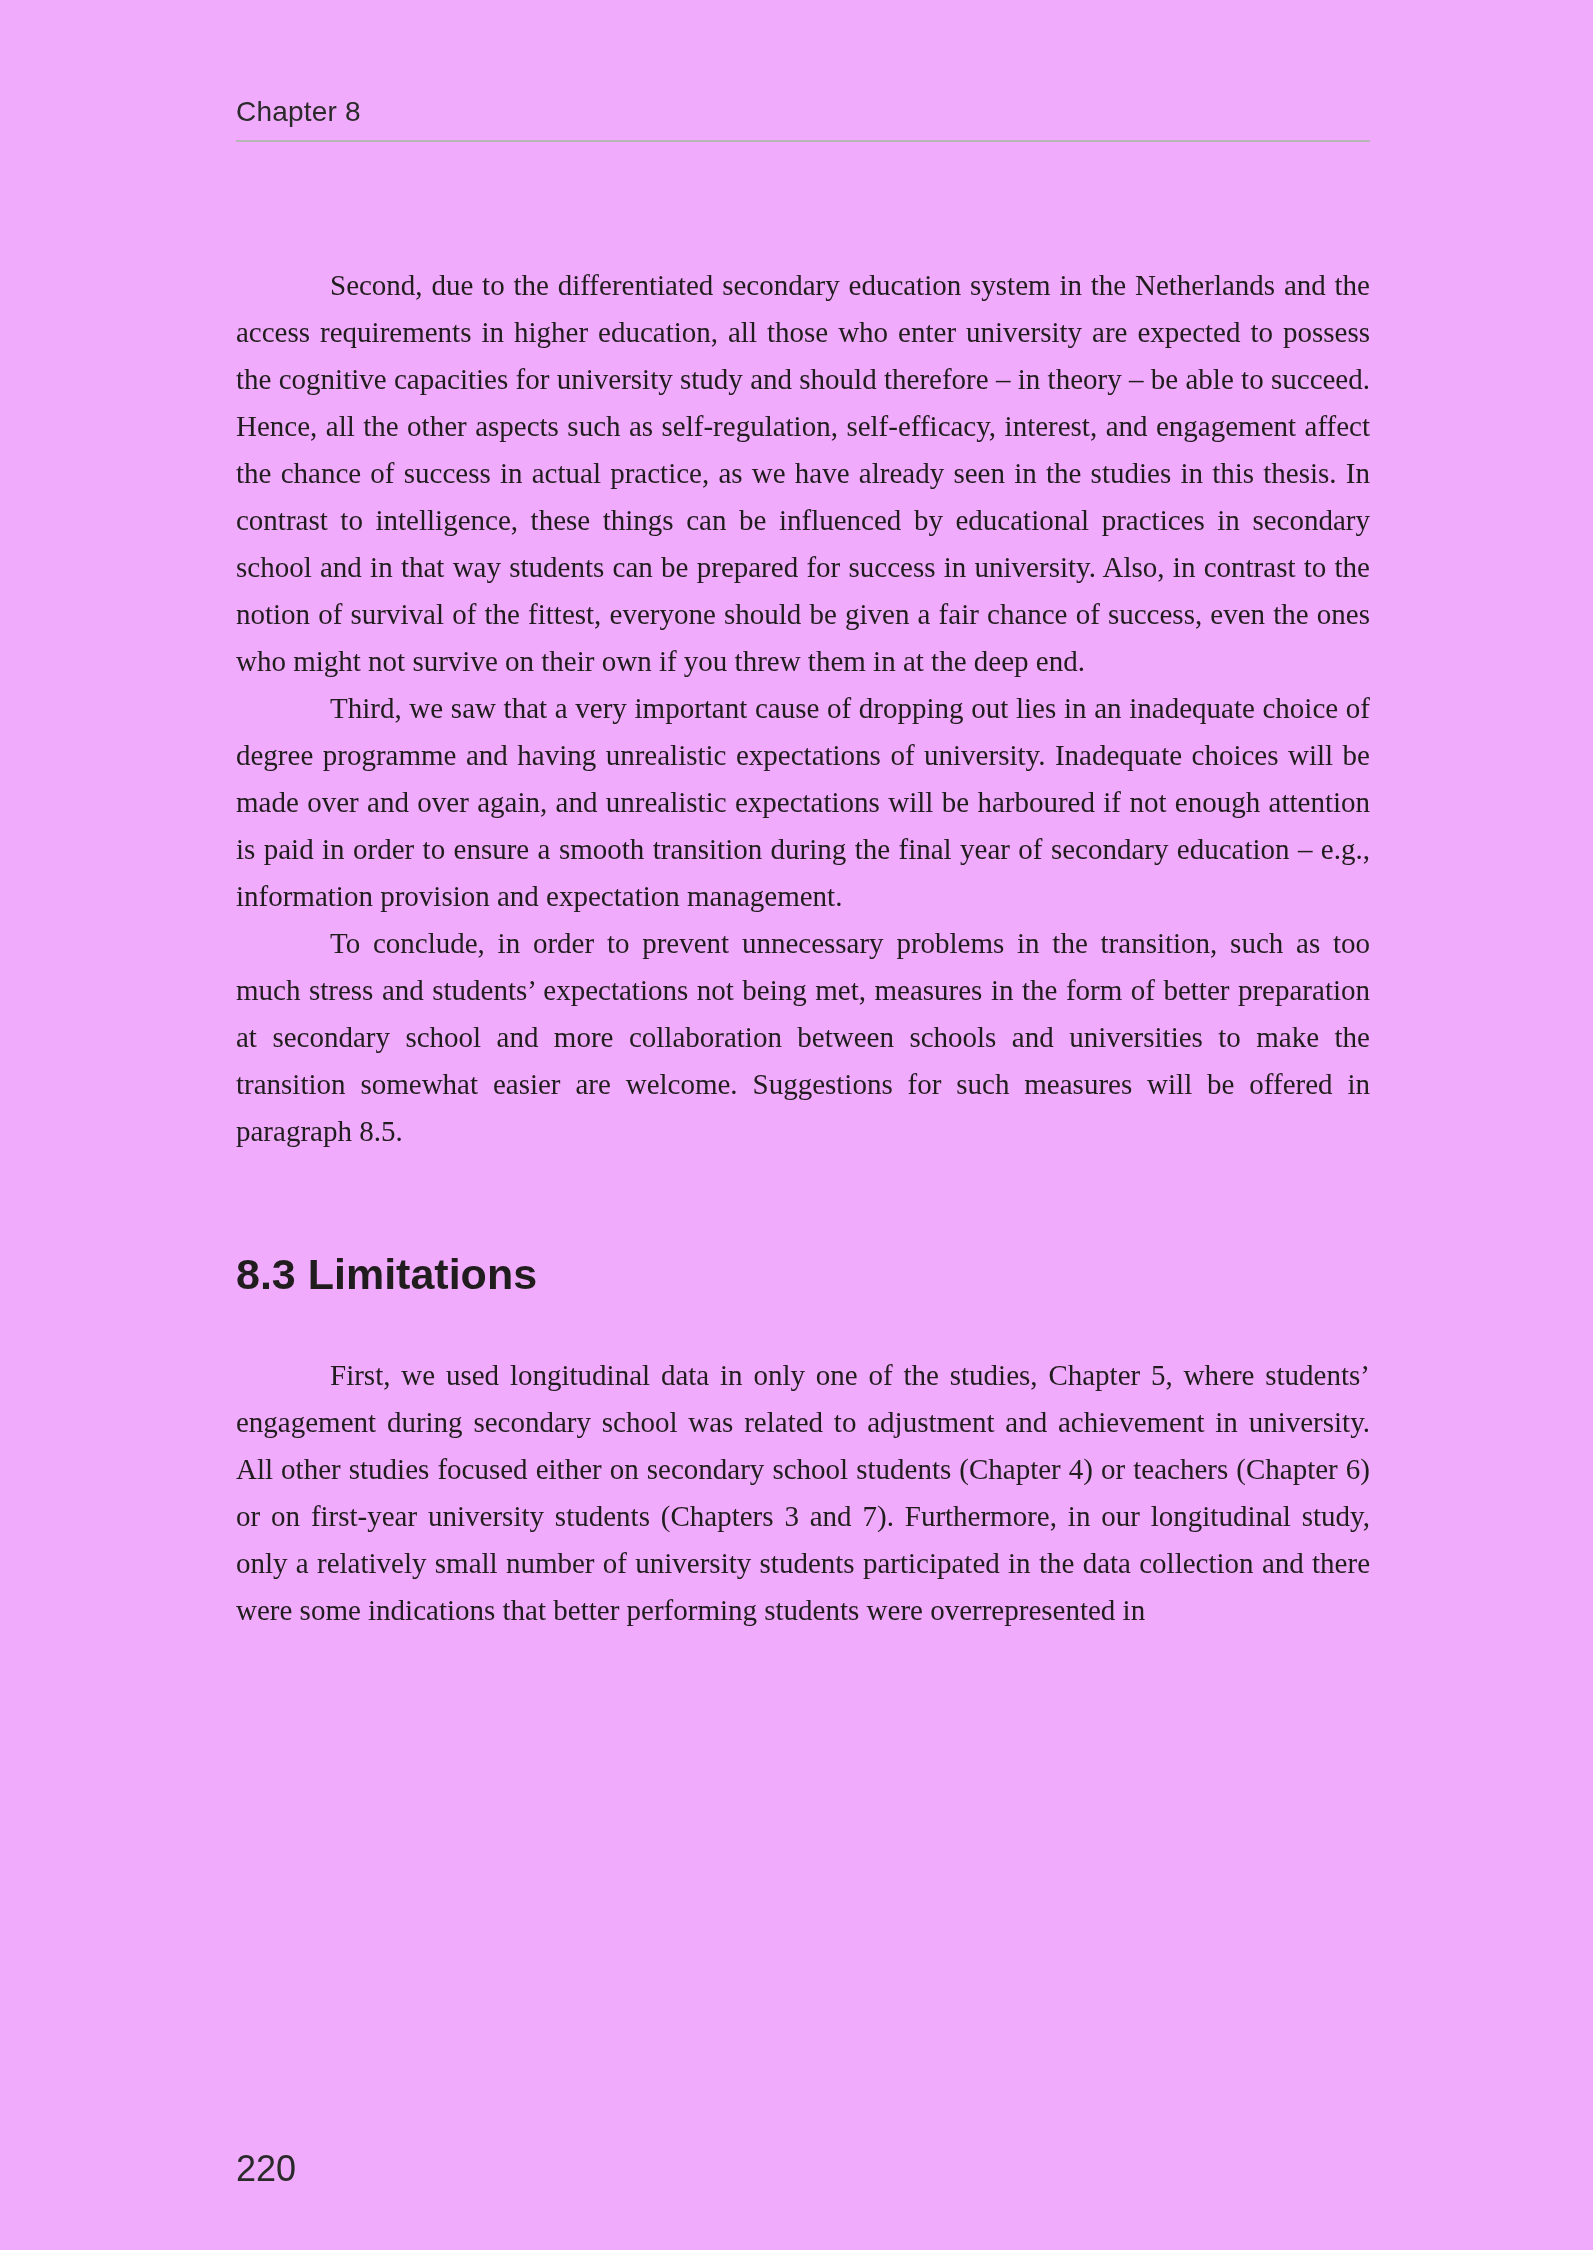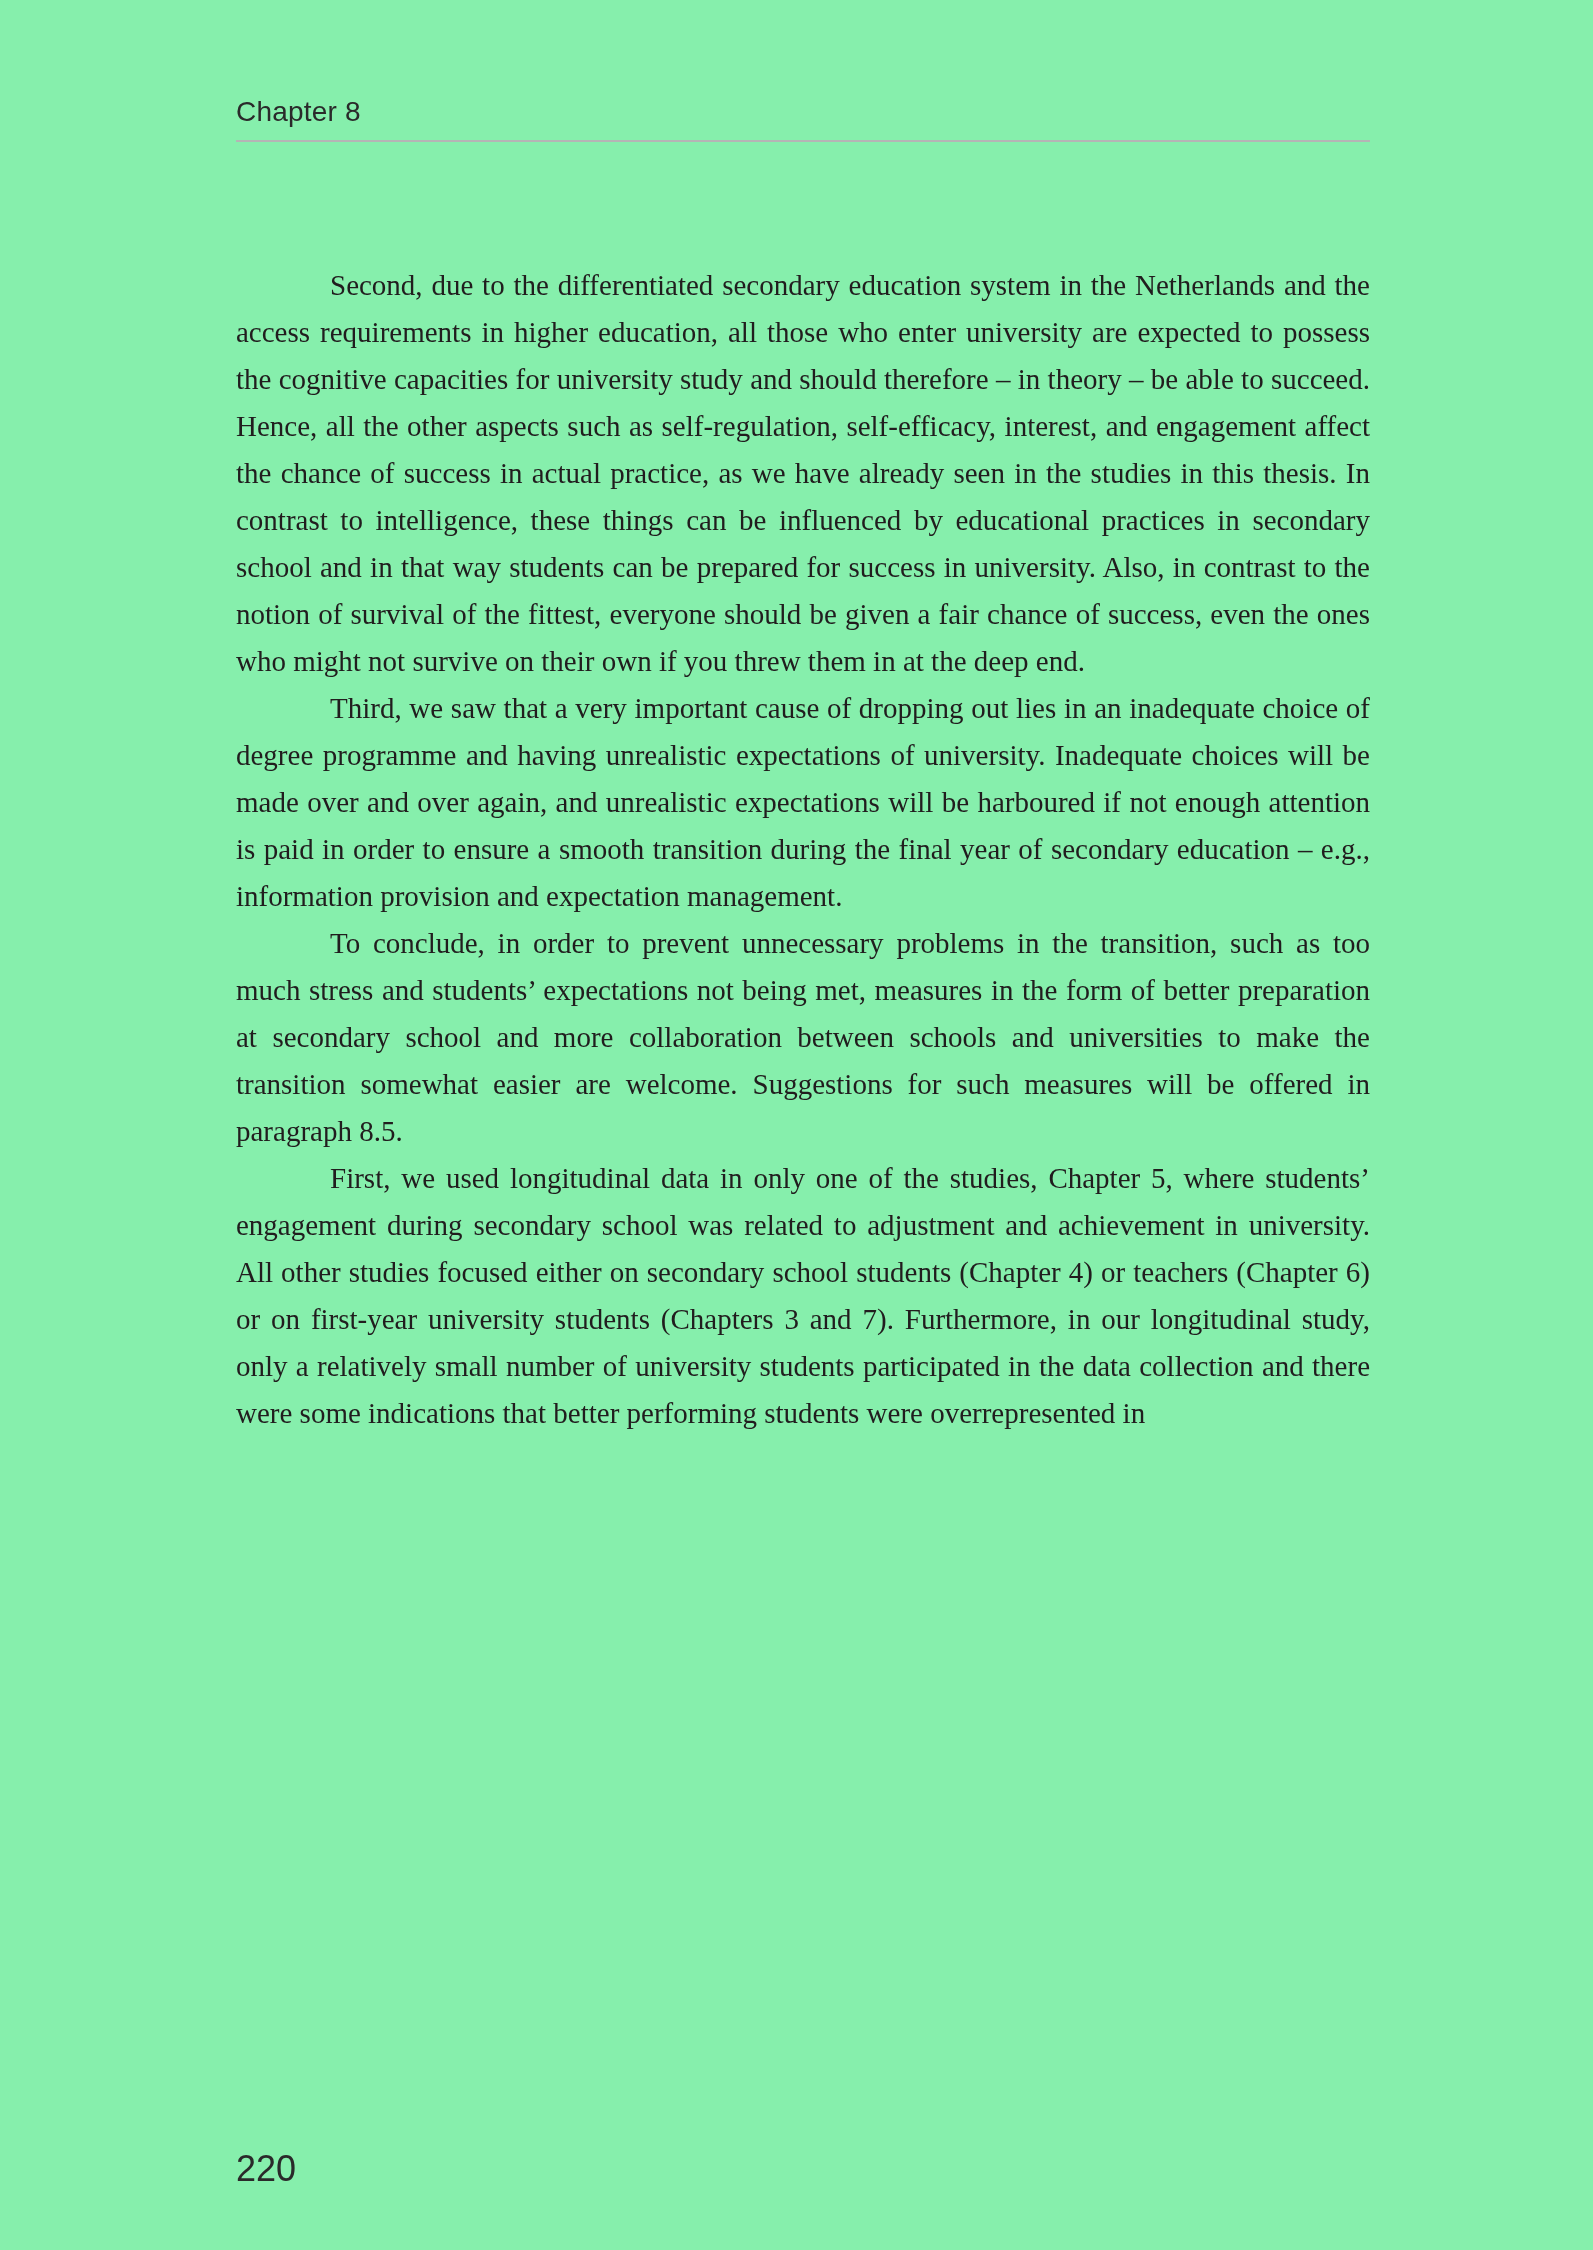--- a/index.html
+++ b/index.html
@@ -10,21 +10,21 @@
     width: 1593px;
     height: 2250px;
     background: #ffffff;
     font-family: "Liberation Serif", serif;
     position: relative;
     overflow: hidden;
   }
   .page {
     position: absolute;
     inset: 0;
-    background: #86efac;
+    background: #f0abfc;
   }
   .content {
     position: absolute;
     left: 236px;
     top: 96px;
     width: 1134px;
   }
   .running-head {
     font-family: "Liberation Sans", sans-serif;
     font-size: 28px;
@@ -74,19 +74,20 @@
 <div class="page">
   <div class="content">
     <div class="running-head">Chapter 8</div>
     <hr class="head-rule">
 
     <div class="body-text">
       <p class="indent">Second, due to the differentiated secondary education system in the Netherlands and the access requirements in higher education, all those who enter university are expected to possess the cognitive capacities for university study and should therefore – in theory – be able to succeed. Hence, all the other aspects such as self-regulation, self-efficacy, interest, and engagement affect the chance of success in actual practice, as we have already seen in the studies in this thesis. In contrast to intelligence, these things can be influenced by educational practices in secondary school and in that way students can be prepared for success in university. Also, in contrast to the notion of survival of the fittest, everyone should be given a fair chance of success, even the ones who might not survive on their own if you threw them in at the deep end.</p>
       <p class="indent">Third, we saw that a very important cause of dropping out lies in an inadequate choice of degree programme and having unrealistic expectations of university. Inadequate choices will be made over and over again, and unrealistic expectations will be harboured if not enough attention is paid in order to ensure a smooth transition during the final year of secondary education – e.g., information provision and expectation management.</p>
       <p class="indent">To conclude, in order to prevent unnecessary problems in the transition, such as too much stress and students’ expectations not being met, measures in the form of better preparation at secondary school and more collaboration between schools and universities to make the transition somewhat easier are welcome. Suggestions for such measures will be offered in paragraph 8.5.</p>
 
+      <h2 class="section">8.3 Limitations</h2>
 
       <p class="indent">First, we used longitudinal data in only one of the studies, Chapter 5, where students’ engagement during secondary school was related to adjustment and achievement in university. All other studies focused either on secondary school students (Chapter 4) or teachers (Chapter 6) or on first-year university students (Chapters 3 and 7). Furthermore, in our longitudinal study, only a relatively small number of university students participated in the data collection and there were some indications that better performing students were overrepresented in</p>
     </div>
   </div>
 
   <div class="page-number">220</div>
 </div>
 
 </body></html>

